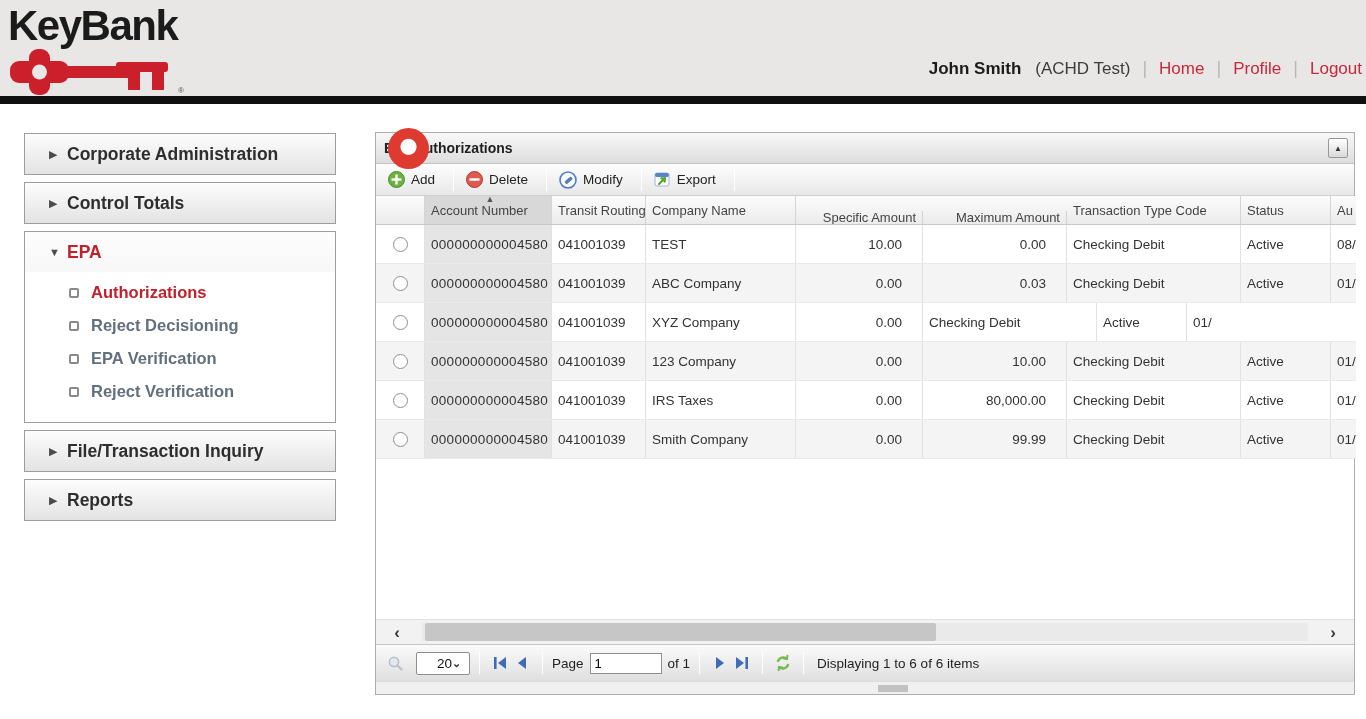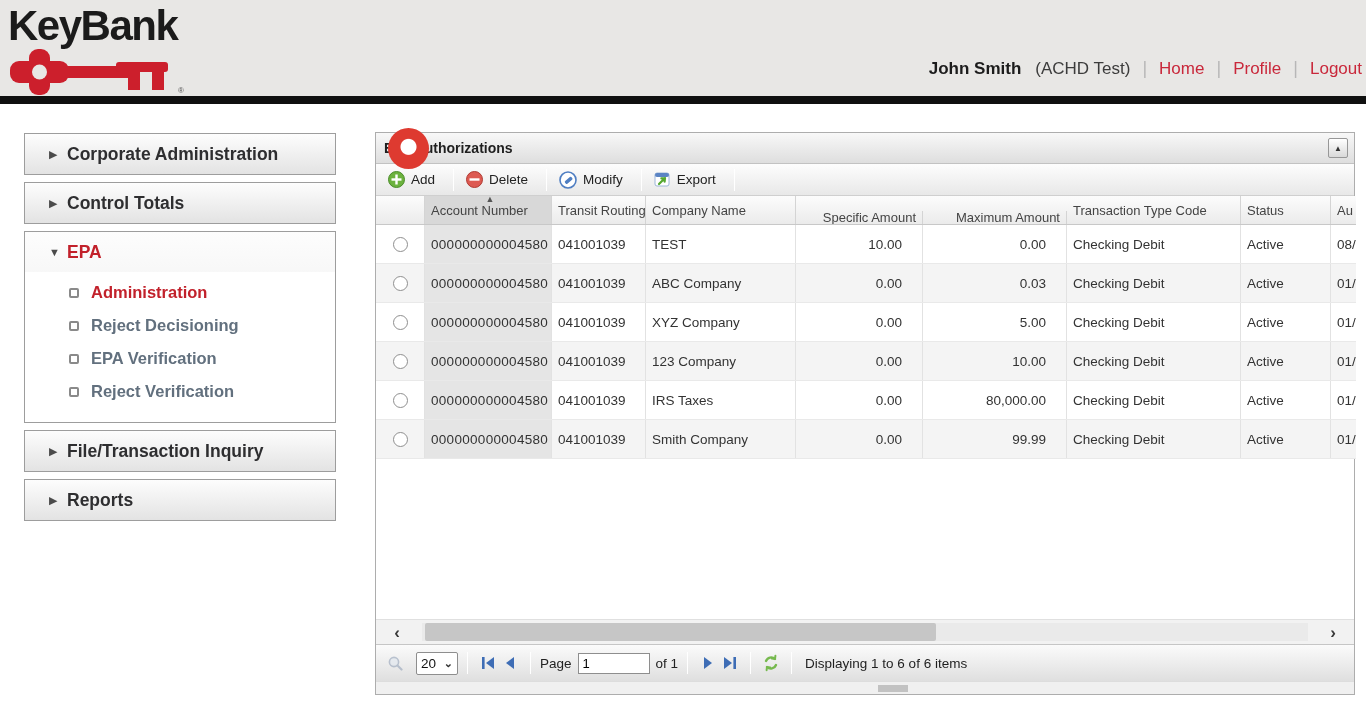--- a/index.html
+++ b/index.html
@@ -105,22 +105,22 @@
   .hs-track { position:absolute; left:46px; right:46px; top:3px; bottom:3px; background:#eaeaea; }
   .hs-thumb { position:absolute; left:3px; top:0; width:511px; height:100%;
               background:#c6c6c6; border-radius:2px; cursor:grab; }
 
   
   .pager { height:37px; background:linear-gradient(#fbfbfb,#dfdfdf); border-top:1px solid #c6c6c6;
            display:flex; align-items:center; padding:0 8px; font-size:13.5px; color:#222; }
   .pg-sep { width:1px; height:22px; background:#c4c4c4; border-right:1px solid #fff; margin:0 9px; }
   .pg-icon { display:flex; align-items:center; justify-content:center; width:22px; height:22px;
              cursor:pointer; }
-  .page-size { width:42px; height:23px; border:1px solid #8e8e8e; border-radius:2px; background:#fff;
-               display:flex; align-items:center; font-size:13.5px; color:#111; padding:0 4px;
+  .page-size { width:54px; height:23px; border:1px solid #8e8e8e; border-radius:2px; background:#fff;
+               display:flex; align-items:center; font-size:13.5px; color:#111; padding:0 20px;
                justify-content:space-between; cursor:pointer; margin-left:10px; }
   .ps-chevron { font-size:11px; color:#333; font-weight:bold; }
   .page-input { width:72px; height:21px; border:1px solid #8e8e8e; font-size:13px; padding:1px 4px;
                 margin:0 6px; font-family:"Liberation Sans",sans-serif; }
   .pager-status { margin-left:4px; color:#1e1e1e; }
 
   
   .bottom-strip { height:13px; background:#f0f0f0; border-top:1px solid #ddd; position:relative; }
   .bs-handle { position:absolute; left:502px; top:3px; width:30px; height:7px; background:#c2c2c2; }
 
@@ -176,21 +176,21 @@
   </div>
 
   <div class="acc-panel">
     <div class="acc-header">
       <span class="acc-arrow">▼</span>
       <span class="acc-label red">EPA</span>
     </div>
     <div class="acc-body">
       <div class="sub-item active">
         <span class="sub-bullet"></span>
-        <span class="sub-label">Administration</span>
+        <span class="sub-label">Authorizations</span>
       </div>
       <div class="sub-item">
         <span class="sub-bullet"></span>
         <span class="sub-label">Reject Decisioning</span>
       </div>
       <div class="sub-item">
         <span class="sub-bullet"></span>
         <span class="sub-label">EPA Verification</span>
       </div>
       <div class="sub-item">
@@ -312,21 +312,20 @@
     </div>
 
     <div class="grid-row">
       <div class="g-cell c0">
           <span class="radio"></span>
         </div>
       <div class="g-cell c1 acct">000000000004580</div>
       <div class="g-cell c2">041001039</div>
       <div class="g-cell c3">XYZ Company</div>
       <div class="g-cell c4 g-right">0.00</div>
-      <div class="g-cell c5 g-right">5.00</div>
       <div class="g-cell c6">Checking Debit</div>
       <div class="g-cell c7">Active</div>
       <div class="g-cell c8">01/</div>
     </div>
 
     <div class="grid-row alt">
       <div class="g-cell c0">
           <span class="radio"></span>
         </div>
       <div class="g-cell c1 acct">000000000004580</div>

